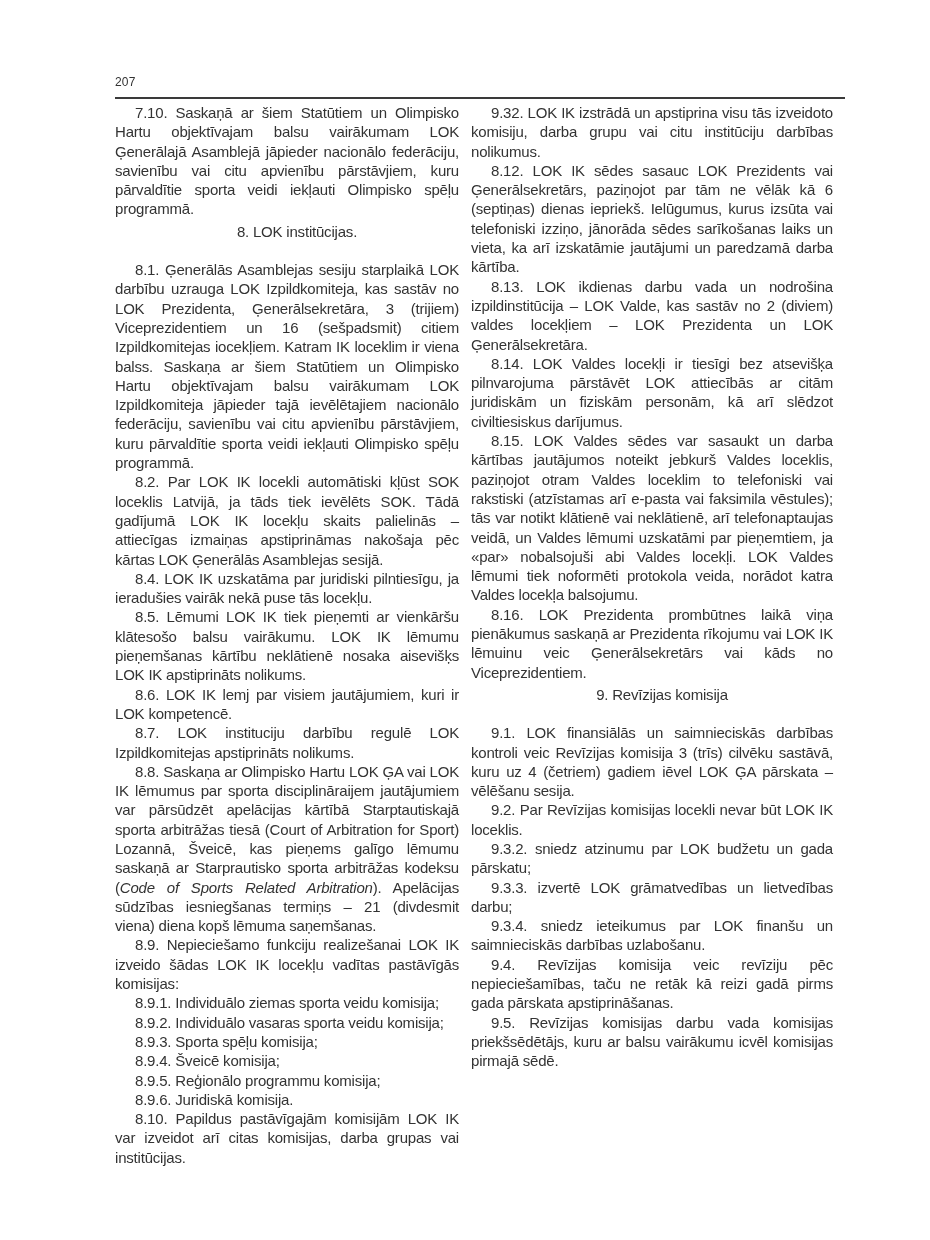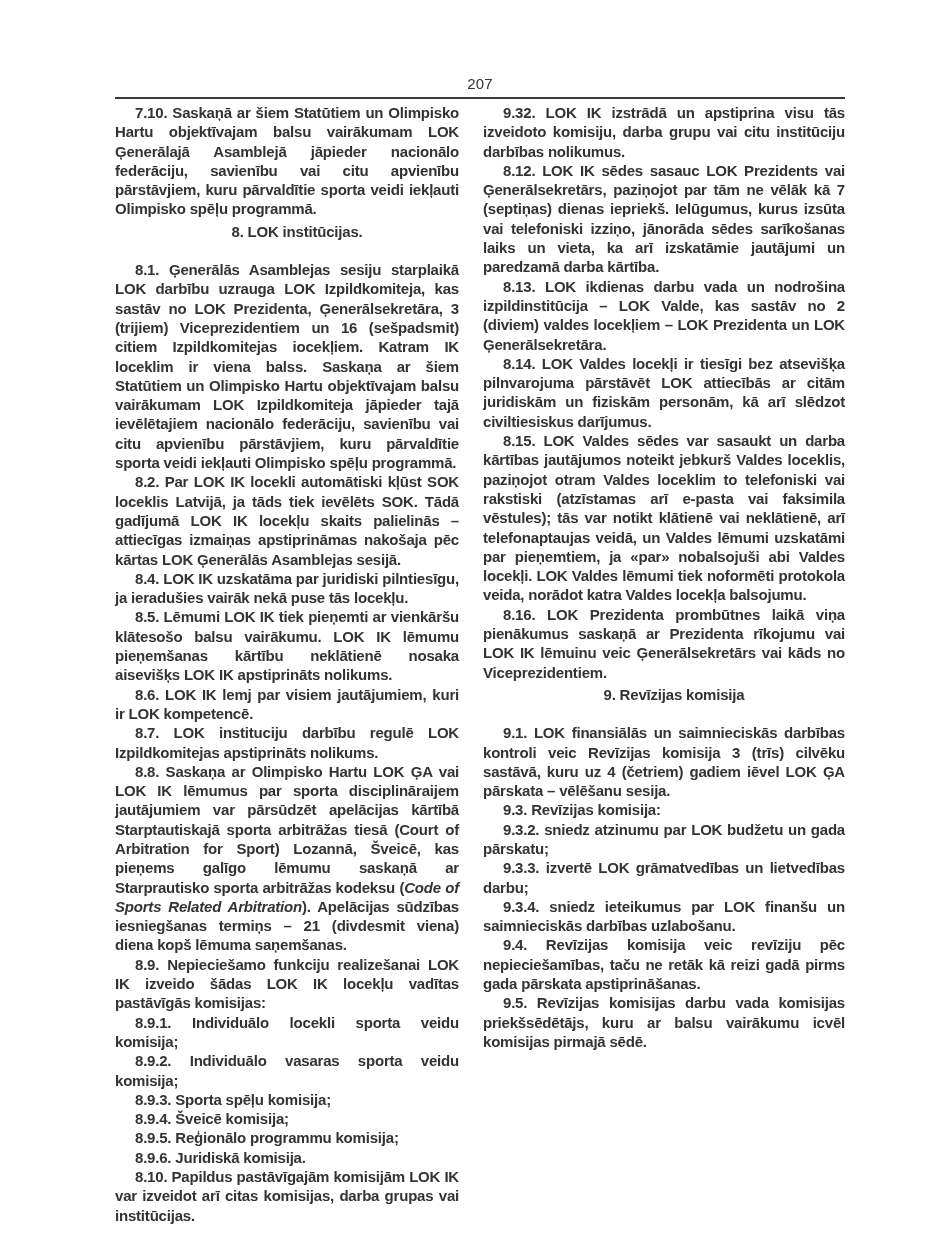--- a/index.html
+++ b/index.html
@@ -19,41 +19,40 @@
     height: 1240px;
     background: #ffffff;
     overflow: hidden;
     color: var(--ink, #333);
   }
   .page-number {
     position: absolute;
     top: 75px;
     left: 115px;
     width: 730px;
-    text-align: center;
-    font-size: 15px;
+    text-align: left;
+    font-size: 12px;
     letter-spacing: 0.2px;
     color: var(--ink, #333);
   }
   .header-rule {
     position: absolute;
     top: 97px;
     left: 115px;
     width: 730px;
     height: 1.5px;
     background: var(--rule, #3a3a3a);
   }
   .columns {
     position: absolute;
     top: 103px;
     left: 115px;
     width: 730px;
     display: flex;
-    gap: 24px;
-    font-weight: bold;
+    gap: 12px;
   }
   .col { flex: 0 0 auto; }
   .col-left  { width: 344px; }
   .col-right { width: 362px; }
   .para {
     margin: 0;
     font-size: 15px;
     line-height: 19.3px;
     letter-spacing: -0.2px;
     text-align: justify;
@@ -77,38 +76,38 @@
         <p class="para"><span>7.10. Saskaņā ar šiem Statūtiem un Olimpisko Hartu objektīvajam balsu vairākumam LOK Ģenerālajā Asamblejā jāpieder nacionālo federāciju, savienību vai citu apvienību pārstāvjiem, kuru pārvaldītie sporta veidi iekļauti Olimpisko spēļu programmā.</span></p>
         <p class="para heading"><span>8. LOK institūcijas.</span></p>
         <p class="para"><span>8.1. Ģenerālās Asamblejas sesiju starplaikā LOK darbību uzrauga LOK Izpildkomiteja, kas sastāv no LOK Prezidenta, Ģenerālsekretāra, 3 (trijiem) Viceprezidentiem un 16 (sešpadsmit) citiem Izpildkomitejas iocekļiem. Katram IK loceklim ir viena balss. Saskaņa ar šiem Statūtiem un Olimpisko Hartu objektīvajam balsu vairākumam LOK Izpildkomiteja jāpieder tajā ievēlētajiem nacionālo federāciju, savienību vai citu apvienību pārstāvjiem, kuru pārvaldītie sporta veidi iekļauti Olimpisko spēļu programmā.</span></p>
         <p class="para"><span>8.2. Par LOK IK locekli automātiski kļūst SOK loceklis Latvijā, ja tāds tiek ievēlēts SOK. Tādā gadījumā LOK IK locekļu skaits palielinās – attiecīgas izmaiņas apstiprināmas nakošaja pēc kārtas LOK Ģenerālās Asamblejas sesijā.</span></p>
         <p class="para"><span>8.4. LOK IK uzskatāma par juridiski pilntiesīgu, ja ieradušies vairāk nekā puse tās locekļu.</span></p>
         <p class="para"><span>8.5. Lēmumi LOK IK tiek pieņemti ar vienkāršu klātesošo balsu vairākumu. LOK IK lēmumu pieņemšanas kārtību neklātienē nosaka aisevišķs LOK IK apstiprināts nolikums.</span></p>
         <p class="para"><span>8.6. LOK IK lemj par visiem jautājumiem, kuri ir LOK kompetencē.</span></p>
         <p class="para"><span>8.7. LOK instituciju darbību regulē LOK Izpildkomitejas apstiprināts nolikums.</span></p>
         <p class="para"><span>8.8. Saskaņa ar Olimpisko Hartu LOK ĢA vai LOK IK lēmumus par sporta disciplināraijem jautājumiem var pārsūdzēt apelācijas kārtībā Starptautiskajā sporta arbitrāžas tiesā (Court of Arbitration for Sport) Lozannā, Šveicē, kas pieņems galīgo lēmumu saskaņā ar Starprautisko sporta arbitrāžas kodeksu (</span><span class="italic">Code of Sports Related Arbitration</span><span>). Apelācijas sūdzības iesniegšanas termiņs – 21 (divdesmit viena) diena kopš lēmuma saņemšanas.</span></p>
         <p class="para"><span>8.9. Nepieciešamo funkciju realizešanai LOK IK izveido šādas LOK IK locekļu vadītas pastāvīgās komisijas:</span></p>
-        <p class="para"><span>8.9.1. Individuālo locekli sporta veidu komisija;</span></p>
+        <p class="para"><span>8.9.1. Individuālo ziemas sporta veidu komisija;</span></p>
         <p class="para"><span>8.9.2. Individuālo vasaras sporta veidu komisija;</span></p>
         <p class="para"><span>8.9.3. Sporta spēļu komisija;</span></p>
         <p class="para"><span>8.9.4. Šveicē komisija;</span></p>
         <p class="para"><span>8.9.5. Reģionālo programmu komisija;</span></p>
         <p class="para"><span>8.9.6. Juridiskā komisija.</span></p>
         <p class="para"><span>8.10. Papildus pastāvīgajām komisijām LOK IK var izveidot arī citas komisijas, darba grupas vai institūcijas.</span></p>
       </div>
     <div class="col col-right" id="col-right">
         <p class="para"><span>9.32. LOK IK izstrādā un apstiprina visu tās izveidoto komisiju, darba grupu vai citu institūciju darbības nolikumus.</span></p>
-        <p class="para"><span>8.12. LOK IK sēdes sasauc LOK Prezidents vai Ģenerālsekretārs, paziņojot par tām ne vēlāk kā 7 (septiņas) dienas iepriekš. Ielūgumus, kurus izsūta vai telefoniski izziņo, jānorāda sēdes sarīkošanas laiks un vieta, ka arī izskatāmie jautājumi un paredzamā darba kārtība.</span></p>
+        <p class="para"><span>8.12. LOK IK sēdes sasauc LOK Prezidents vai Ģenerālsekretārs, paziņojot par tām ne vēlāk kā 6 (septiņas) dienas iepriekš. Ielūgumus, kurus izsūta vai telefoniski izziņo, jānorāda sēdes sarīkošanas laiks un vieta, ka arī izskatāmie jautājumi un paredzamā darba kārtība.</span></p>
         <p class="para"><span>8.13. LOK ikdienas darbu vada un nodrošina izpildinstitūcija – LOK Valde, kas sastāv no 2 (diviem) valdes locekļiem – LOK Prezidenta un LOK Ģenerālsekretāra.</span></p>
         <p class="para"><span>8.14. LOK Valdes locekļi ir tiesīgi bez atsevišķa pilnvarojuma pārstāvēt LOK attiecībās ar citām juridiskām un fiziskām personām, kā arī slēdzot civiltiesiskus darījumus.</span></p>
         <p class="para"><span>8.15. LOK Valdes sēdes var sasaukt un darba kārtības jautājumos noteikt jebkurš Valdes loceklis, paziņojot otram Valdes loceklim to telefoniski vai rakstiski (atzīstamas arī e-pasta vai faksimila vēstules); tās var notikt klātienē vai neklātienē, arī telefonaptaujas veidā, un Valdes lēmumi uzskatāmi par pieņemtiem, ja «par» nobalsojuši abi Valdes locekļi. LOK Valdes lēmumi tiek noformēti protokola veida, norādot katra Valdes locekļa balsojumu.</span></p>
         <p class="para"><span>8.16. LOK Prezidenta prombūtnes laikā viņa pienākumus saskaņā ar Prezidenta rīkojumu vai LOK IK lēmuinu veic Ģenerālsekretārs vai kāds no Viceprezidentiem.</span></p>
         <p class="para heading"><span>9. Revīzijas komisija</span></p>
         <p class="para"><span>9.1. LOK finansiālās un saimnieciskās darbības kontroli veic Revīzijas komisija 3 (trīs) cilvēku sastāvā, kuru uz 4 (četriem) gadiem iēvel LOK ĢA pārskata – vēlēšanu sesija.</span></p>
-        <p class="para"><span>9.3. Revīzijas komisija:</span></p>
+        <p class="para"><span>9.2. Par Revīzijas komisijas locekli nevar būt LOK IK loceklis.</span></p>
         <p class="para"><span>9.3.2. sniedz atzinumu par LOK budžetu un gada pārskatu;</span></p>
         <p class="para"><span>9.3.3. izvertē LOK grāmatvedības un lietvedības darbu;</span></p>
         <p class="para"><span>9.3.4. sniedz ieteikumus par LOK finanšu un saimnieciskās darbības uzlabošanu.</span></p>
         <p class="para"><span>9.4. Revīzijas komisija veic revīziju pēc nepieciešamības, taču ne retāk kā reizi gadā pirms gada pārskata apstiprināšanas.</span></p>
         <p class="para"><span>9.5. Revīzijas komisijas darbu vada komisijas priekšsēdētājs, kuru ar balsu vairākumu icvēl komisijas pirmajā sēdē.</span></p>
       </div>
   </div>
 </div>
 
 </body></html>

